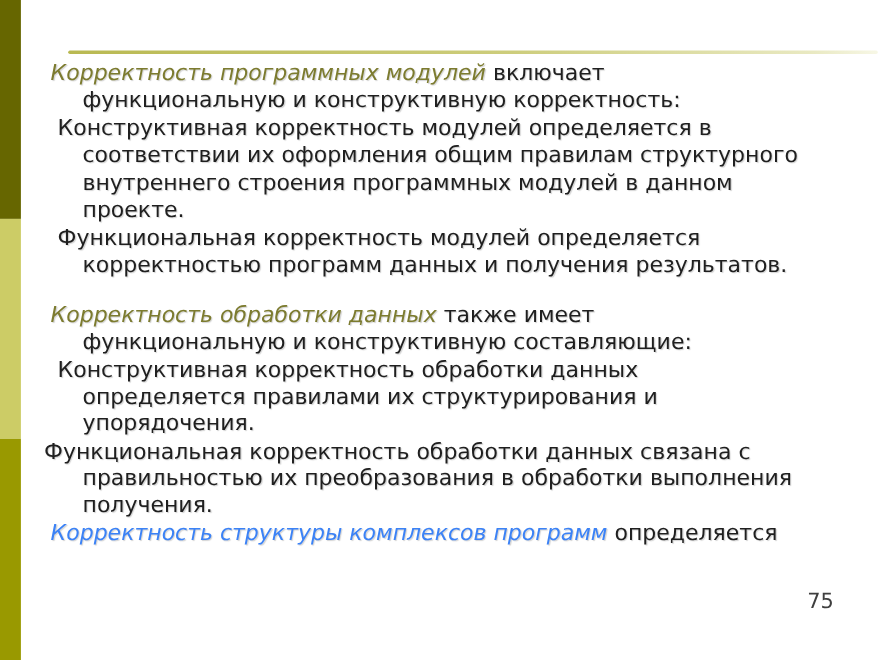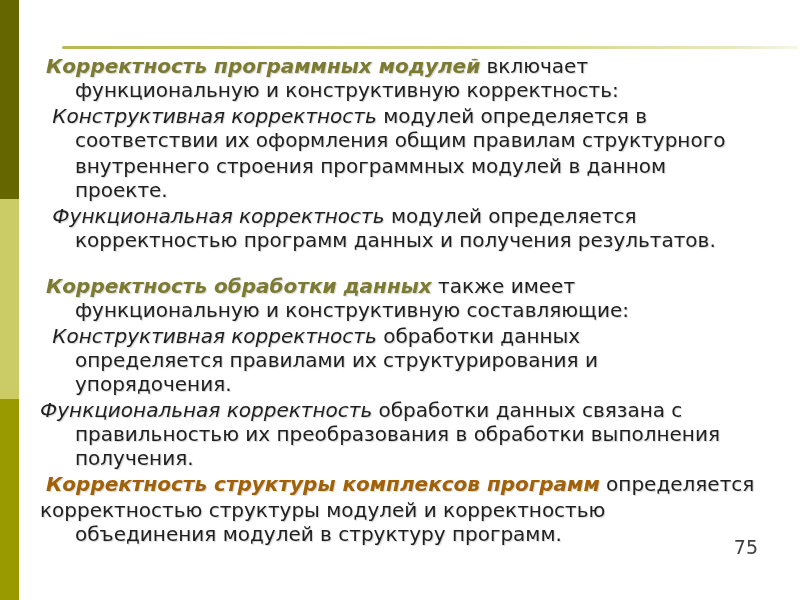--- a/index.html
+++ b/index.html
@@ -28,22 +28,22 @@
     position:absolute;left:21px;top:54px;width:775px;
     font-size:20px;line-height:24px;color:#1f1f1f;
     text-shadow:1px 1px 1px rgba(0,0,0,0.18);
   }
   .para{margin:0 0 2px 0;}
   .para.gap-before{margin-top:22px;}
   .line{white-space:pre-wrap;}
   .indent-first{padding-left:25px;}
   .indent-flush{padding-left:19px;}
   .indent-wrap{padding-left:54px;}
-  .run-heading{font-weight:bold;font-style:italic;}
-  .run-em{font-style:italic;}
+  .run-heading{font-weight:normal;font-style:italic;}
+  .run-em{}
 
   .page-number{
     position:absolute;right:42px;top:540px;
     font-size:19px;line-height:15px;color:#3f3f3f;text-shadow:none;
   }
 </style>
 </head>
 <body>
 
 <div class="slide">
@@ -81,23 +81,19 @@
         <div class="line indent-first"><span class="run-em"> Конструктивная корректность</span><span class="run-normal"> обработки данных</span></div>
         <div class="line indent-wrap"><span class="run-normal">определяется правилами их структурирования и</span></div>
         <div class="line indent-wrap"><span class="run-normal">упорядочения.</span></div>
       </div>
       <div class="para">
         <div class="line indent-flush"><span class="run-em">Функциональная корректность</span><span class="run-normal"> обработки данных связана с</span></div>
         <div class="line indent-wrap"><span class="run-normal">правильностью их преобразования в обработки выполнения</span></div>
         <div class="line indent-wrap"><span class="run-normal">получения.</span></div>
       </div>
       <div class="para">
-        <div class="line indent-first"><span class="run-heading" style="color: #a16207; text-align: center;">Корректность структуры комплексов программ</span><span class="run-normal"> определяется</span></div>
-      </div>
-      <div class="para">
-        <div class="line indent-flush"><span class="run-normal">корректностью структуры модулей и корректностью</span></div>
-        <div class="line indent-wrap"><span class="run-normal">объединения модулей в структуру программ.</span></div>
+        <div class="line indent-first"><span class="run-heading" style="color: #3b82f6; text-align: center;">Корректность структуры комплексов программ</span><span class="run-normal"> определяется</span></div>
       </div>
     </div>
 
   <div class="page-number">75</div>
 
 </div>
 
 </body></html>

